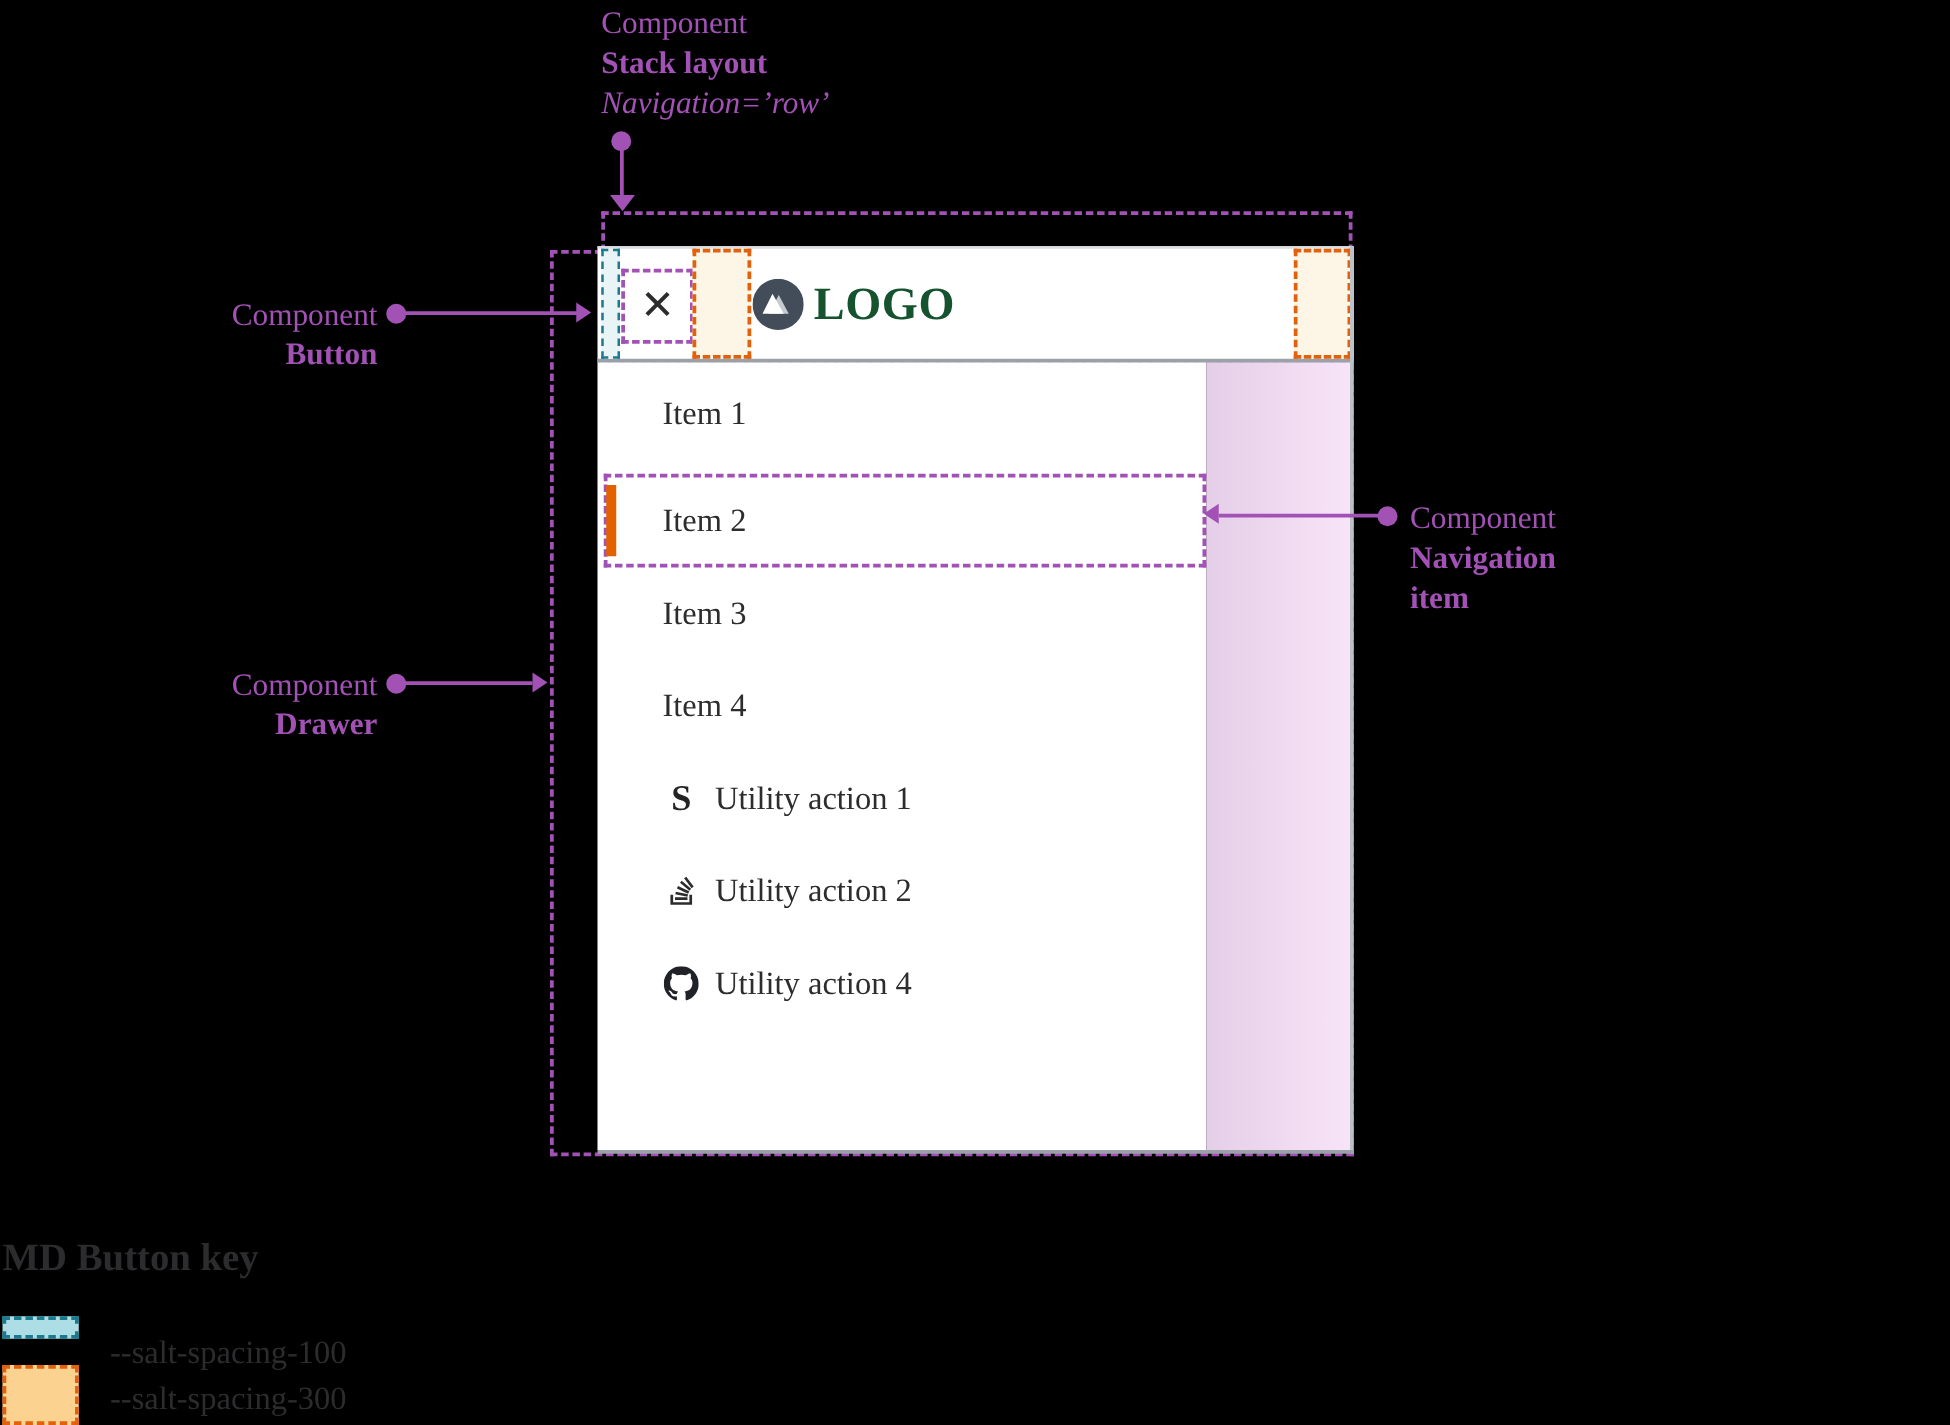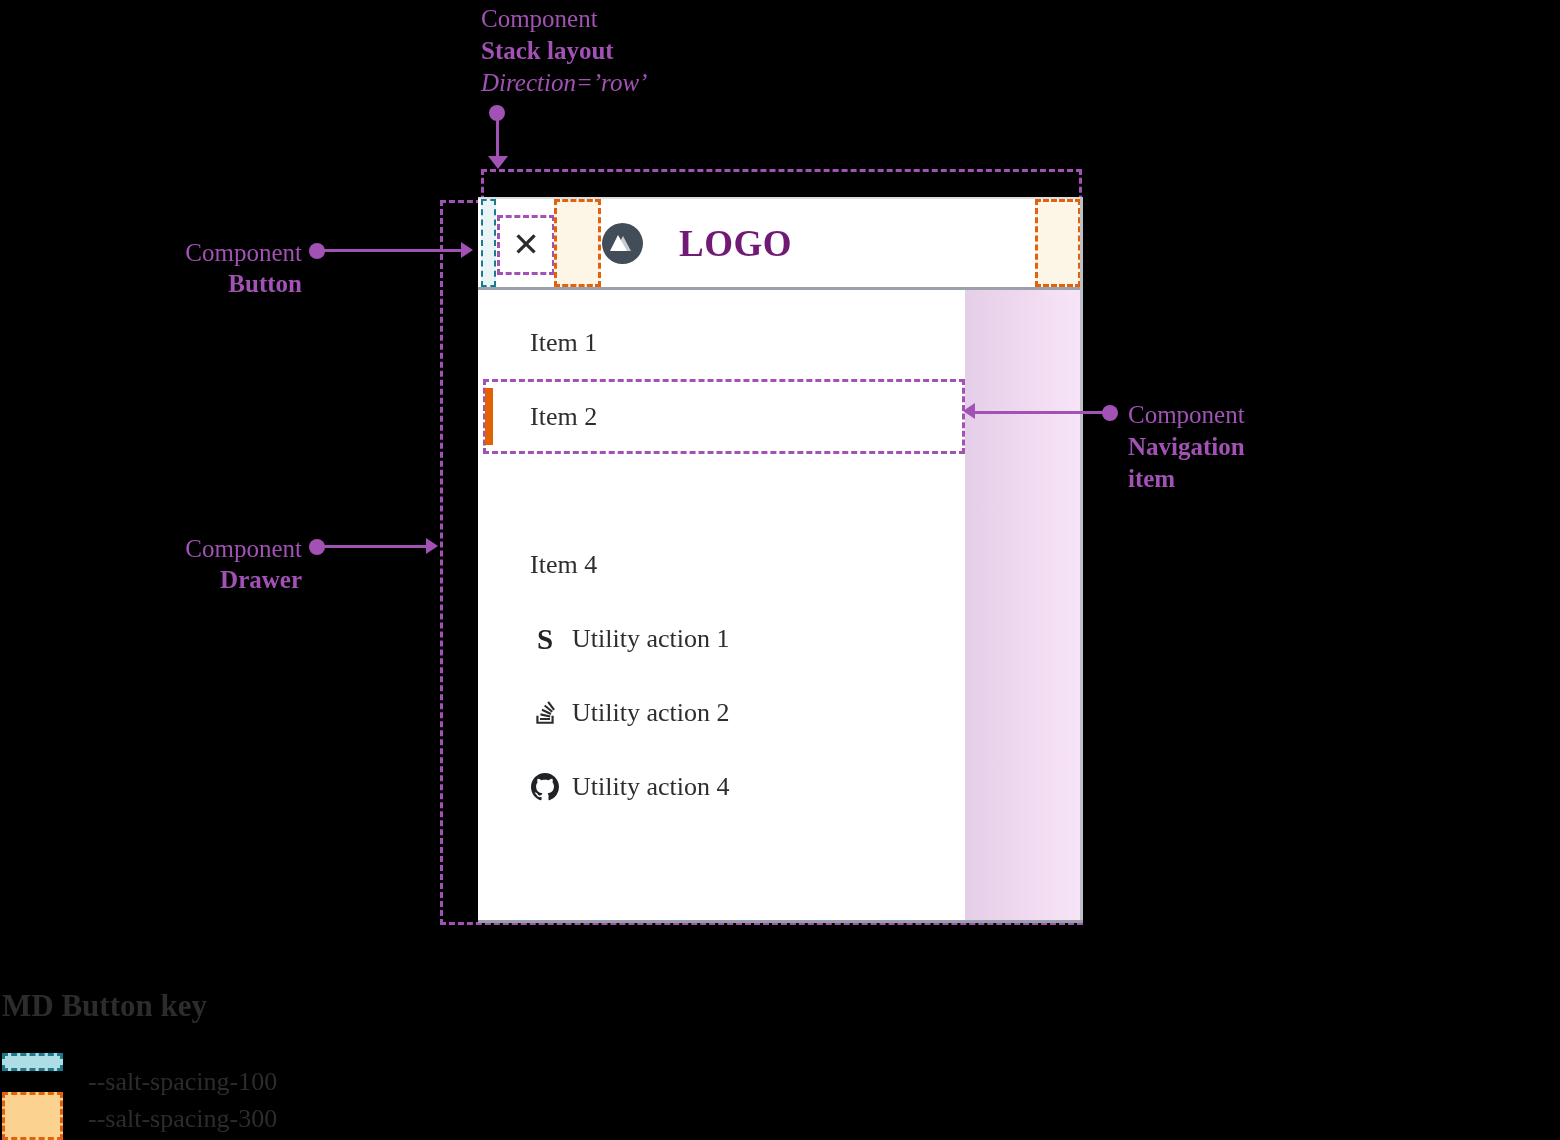--- a/index.html
+++ b/index.html
@@ -32,30 +32,30 @@
   .hdr-teal { position:absolute; left:3px; top:0; width:15px; height:100%;
               background:#E9F4F6; border:2px dashed #1C7A8E; }
   .hdr-btn-box { position:absolute; left:19px; top:16px; width:58px; height:60px;
                  border:3px dashed #A251B5; display:flex; align-items:center; justify-content:center; }
   .close-glyph { font-size:33px; color:#2C2C2C; line-height:1; }
   .hdr-orange-a { position:absolute; left:76px; top:0; width:47px; height:100%;
                   background:#FDF5E6; border:3px dashed #E2610D; }
   .hdr-orange-b { position:absolute; right:2px; top:0; width:46px; height:100%;
                   background:#FDF5E6; border:3px dashed #E2610D; }
   .logo-wrap { position:absolute; left:124px; top:0; height:100%; display:flex; align-items:center; gap:8px; }
-  .logo-text { font-size:37px; font-weight:bold; color:#701a75; letter-spacing:0.5px;margin-left:28px; }
+  .logo-text { font-size:37px; font-weight:bold; color:#14532d; letter-spacing:0.5px; }
   
   .nav-panel  { position:absolute; left:478px; top:290px; width:487px; height:630px; background:#fff; z-index:2; }
   .pink-panel { position:absolute; left:965px; top:290px; width:115px; height:630px;
                 background:linear-gradient(90deg,#E5CEE8 0%,#F8E4F8 100%); z-index:2; }
   .right-border  { position:absolute; left:1080px; top:197px; width:3px; height:726px; background:#BCC1C7; z-index:3; }
   .bottom-border { position:absolute; left:478px; top:920px; width:605px; height:3px; background:#9AA1A9; z-index:3; }
   .nav-row { position:absolute; left:478px; width:487px; height:74px; display:flex; align-items:center;
              padding-left:52px; font-size:26px; color:#2D2D2D; z-index:4; background:transparent; }
-  .row-1{top:306px} .row-2{top:380px} .row-3{top:454px} .row-4{top:528px}
+  .row-1{top:294px} .row-2{top:380px} .row-3{top:454px} .row-4{top:528px}
   .row-5{top:602px} .row-6{top:676px} .row-7{top:750px}
   .navitem-rect { position:absolute; left:483px; top:379px; width:482px; height:75px;
                   border:3px dashed #A251B5; z-index:3; }
   .active-bar { position:absolute; left:485px; top:388px; width:8px; height:57px; background:#E26201; z-index:5; }
   .util-icon { width:30px; margin-right:12px; display:flex; align-items:center; justify-content:center; color:#242424; }
   .s-glyph { font-size:29px; font-weight:bold; line-height:1; }
   
   .key-title { position:absolute; left:2px; top:988px; font-size:31px; font-weight:bold; color:#2C2C2E; z-index:6; }
   .key-swatch-100 { position:absolute; left:2px; top:1053px; width:61px; height:18px;
                     background:#AEDEE5; border:3px dashed #1C7A8E; z-index:6; }
@@ -66,21 +66,21 @@
   .key-label-300 { top:1104px; }
 </style>
 </head>
 <body>
 
 <div class="canvas">
 
   <div class="anno anno-stack">
     <div>Component</div>
     <div class="t-bold">Stack layout</div>
-    <div class="t-italic">Direction=’row’</div>
+    <div class="t-italic">Navigation=’row’</div>
   </div>
   <div class="dot" style="left:489px; top:105px;"></div>
   <div class="cline" style="left:496px; top:119px; width:3px; height:38px;"></div>
   <div class="arr arr-down" style="left:488px; top:156px;"></div>
   <div class="stack-rect"></div>
 
   <div class="anno anno-button">
     <div>Component</div>
     <div class="t-bold">Button</div>
   </div>
@@ -129,20 +129,23 @@
 
   <div class="navitem-rect"></div>
   <div class="active-bar"></div>
 
   <div class="nav-row row-1">
     <span>Item 1</span>
   </div>
   <div class="nav-row row-2">
     <span>Item 2</span>
   </div>
+  <div class="nav-row row-3">
+    <span>Item 3</span>
+  </div>
   <div class="nav-row row-4">
     <span>Item 4</span>
   </div>
 
   <div class="nav-row row-5">
     <span class="util-icon">
       <span class="s-glyph">S</span>
     </span>
     <span>Utility action 1</span>
   </div>

